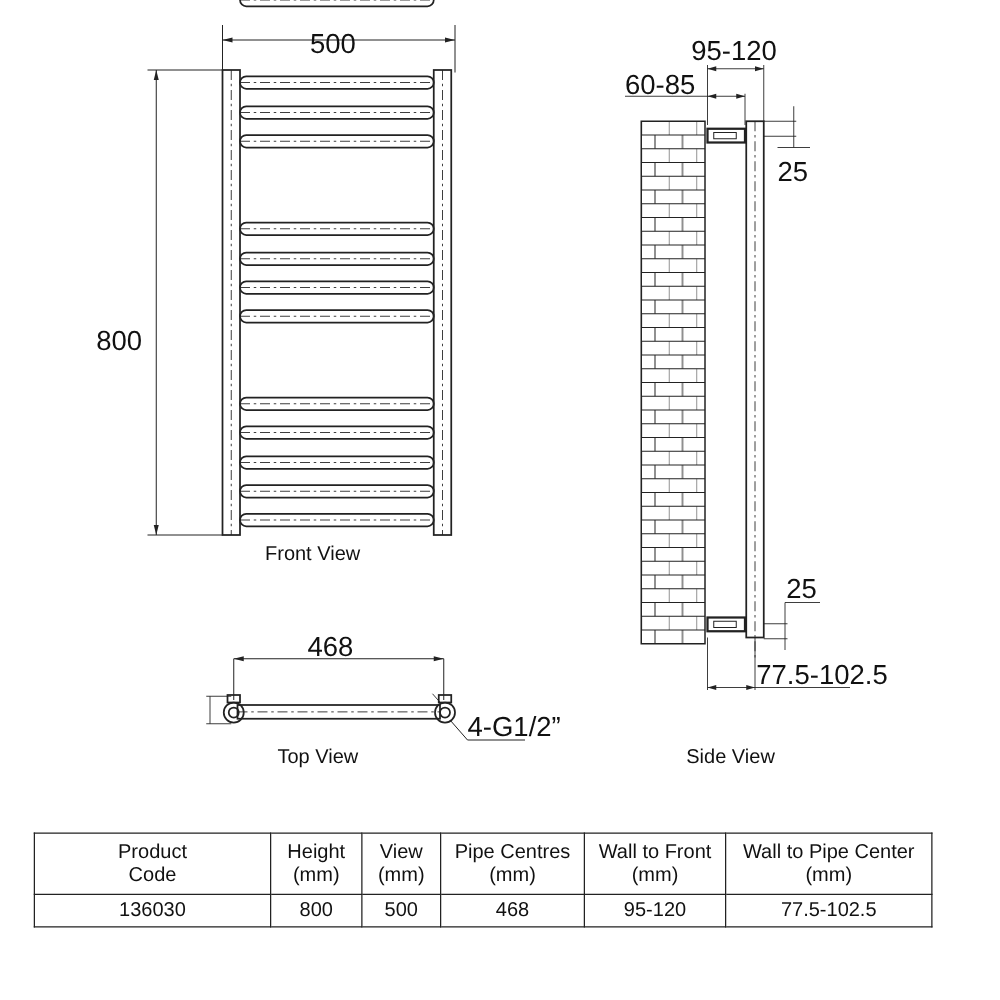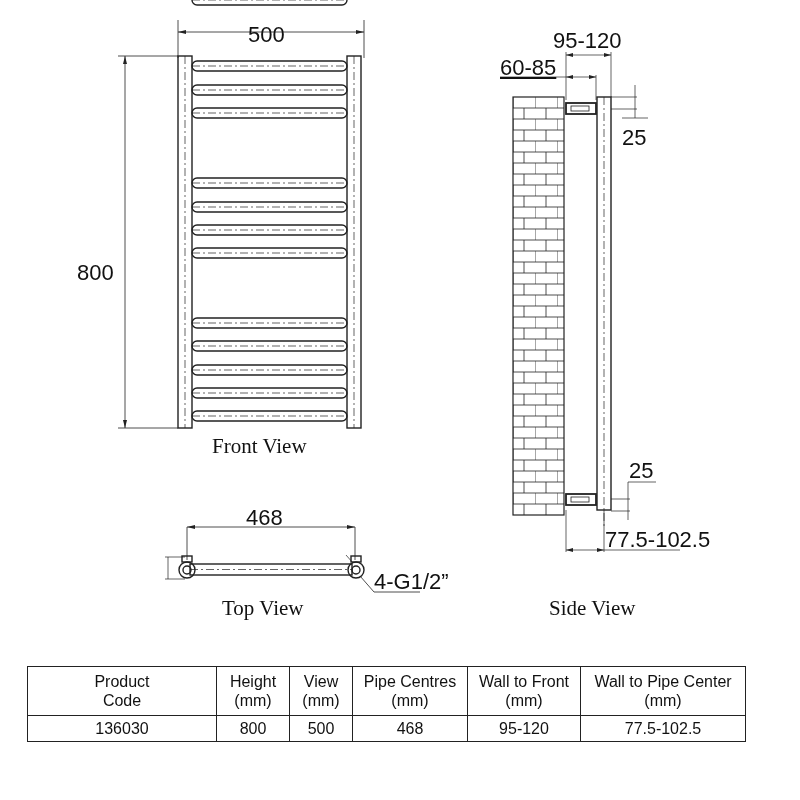--- a/index.html
+++ b/index.html
@@ -1,20 +1,20 @@
 <!DOCTYPE html>
 <html><head>
 <meta charset="utf-8">
 <style>
   html, body { margin:0; padding:0; background:#ffffff; }
   body { width:800px; height:800px; position:relative; overflow:hidden; font-family:"Liberation Sans", sans-serif; color:#111; }
   #drawing { position:absolute; left:0; top:0; }
   .lbl { position:absolute; font-family:"Liberation Sans", sans-serif; color:#111; white-space:nowrap; line-height:1; }
   .dim { font-size:22px; }
-  .view { font-size:21px;font-family:Liberation Serif, serif; }
+  .view { font-size:16px; }
   table.spec { position:absolute; left:27px; top:666px; border-collapse:collapse; font-family:"Liberation Sans", sans-serif; font-size:16px; color:#111;padding-left:37px; }
   table.spec td, table.spec th { border:1.5px solid #222; text-align:center; font-weight:normal; padding:0 3px; line-height:19px; }
   table.spec th { height:48px; }
   table.spec td { height:25px; }
 </style>
 </head>
 <body>
 
 <svg id="drawing" width="800" height="800" viewBox="0 0 800 800">
   <g stroke="#222" fill="none" stroke-width="1.4">
@@ -176,21 +176,21 @@
 
 <div class="lbl dim" style="left:248px;top:24px;">500</div>
 <div class="lbl dim" style="left:77px;top:262px;">800</div>
 <div class="lbl view" style="left:212px;top:436px;">Front View</div>
 
 <div class="lbl dim" style="left:246px;top:507px;">468</div>
 <div class="lbl dim" style="left:374px;top:571px;">4-G1/2”</div>
 <div class="lbl view" style="left:222px;top:598px;text-align:right;">Top View</div>
 
 <div class="lbl dim" style="left:553px;top:30px;">95-120</div>
-<div class="lbl dim" style="left:500px;top:57px;text-decoration:underline;">60-85</div>
+<div class="lbl dim" style="left:500px;top:57px;">60-85</div>
 <div class="lbl dim" style="left:622px;top:127px;">25</div>
 <div class="lbl dim" style="left:629px;top:460px;">25</div>
 <div class="lbl dim" style="left:605px;top:529px;">77.5-102.5</div>
 <div class="lbl view" style="left:549px;top:598px;">Side View</div>
 
 <table class="spec">
   <tbody>
       <tr>
     <th style="width:182px;"><span>Product</span><br><span>Code</span></th>
     <th style="width:66px;"><span>Height</span><br><span>(mm)</span></th>

